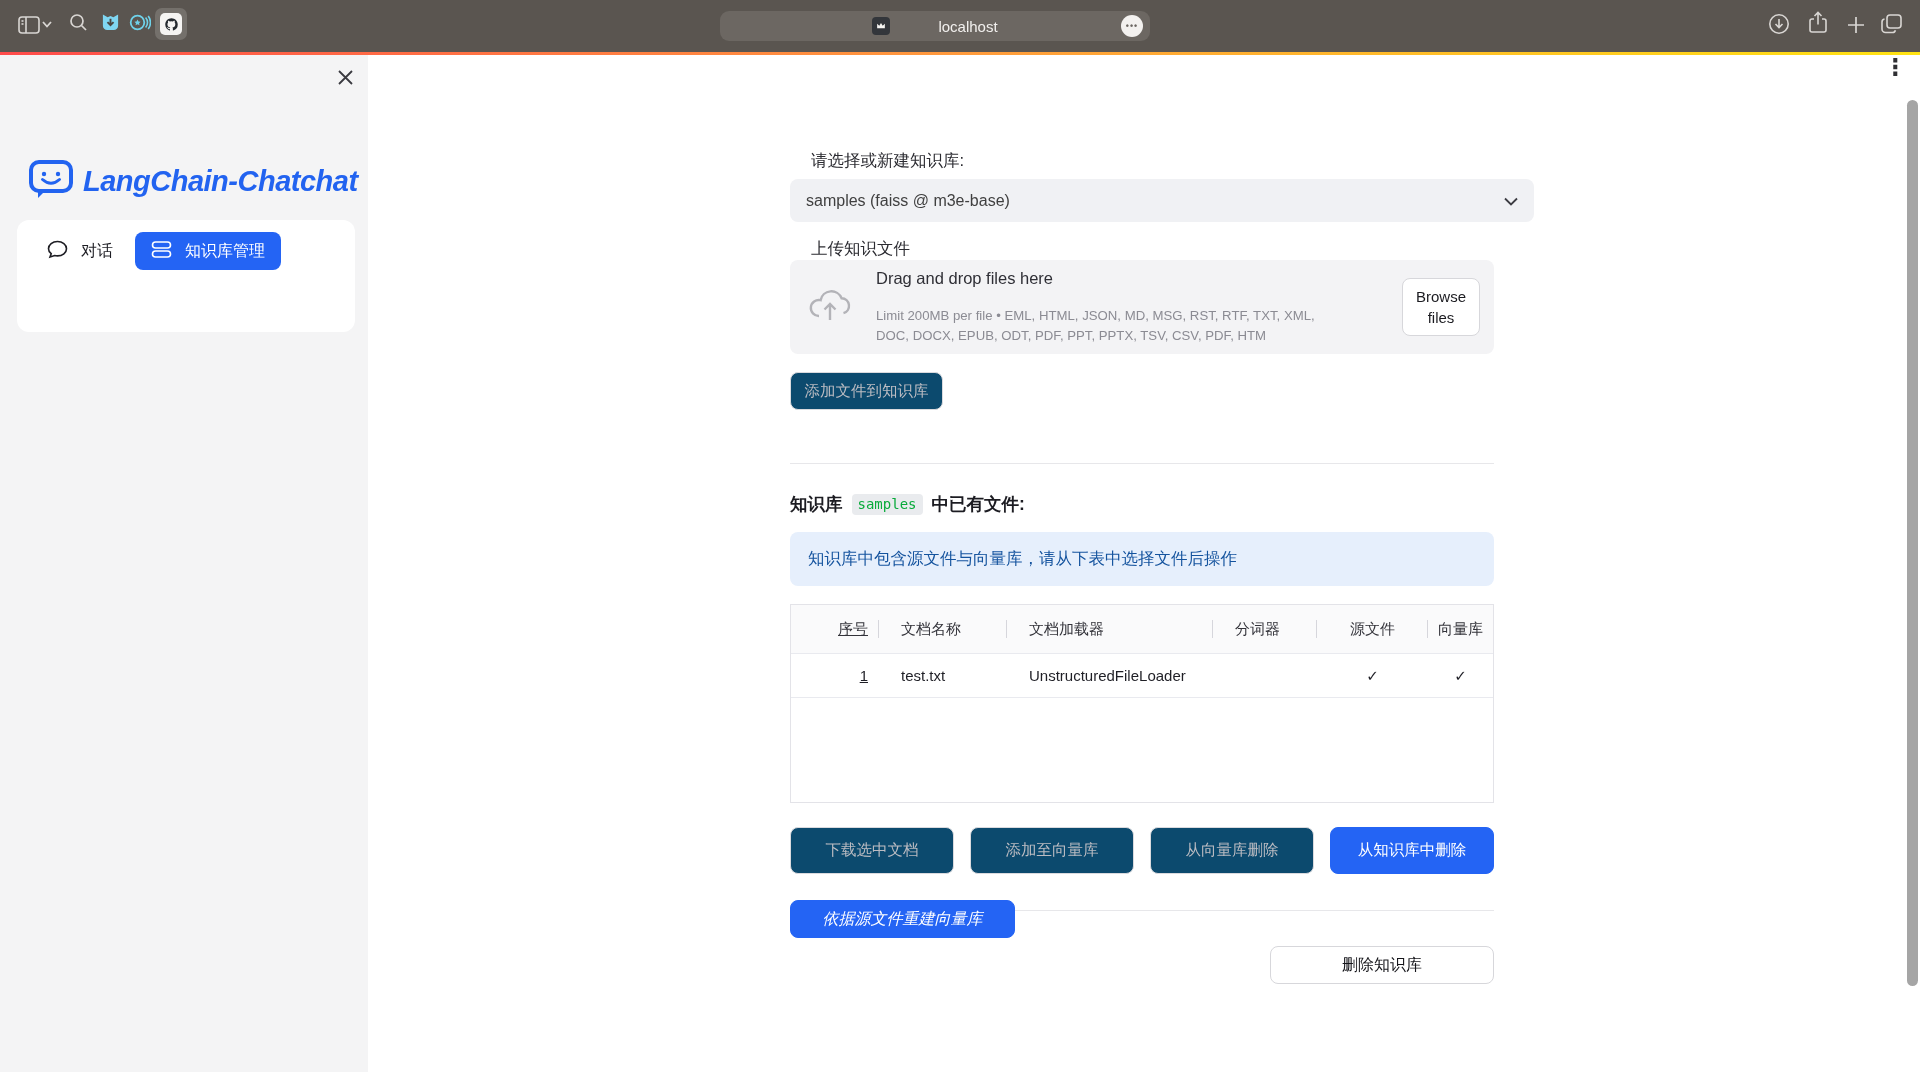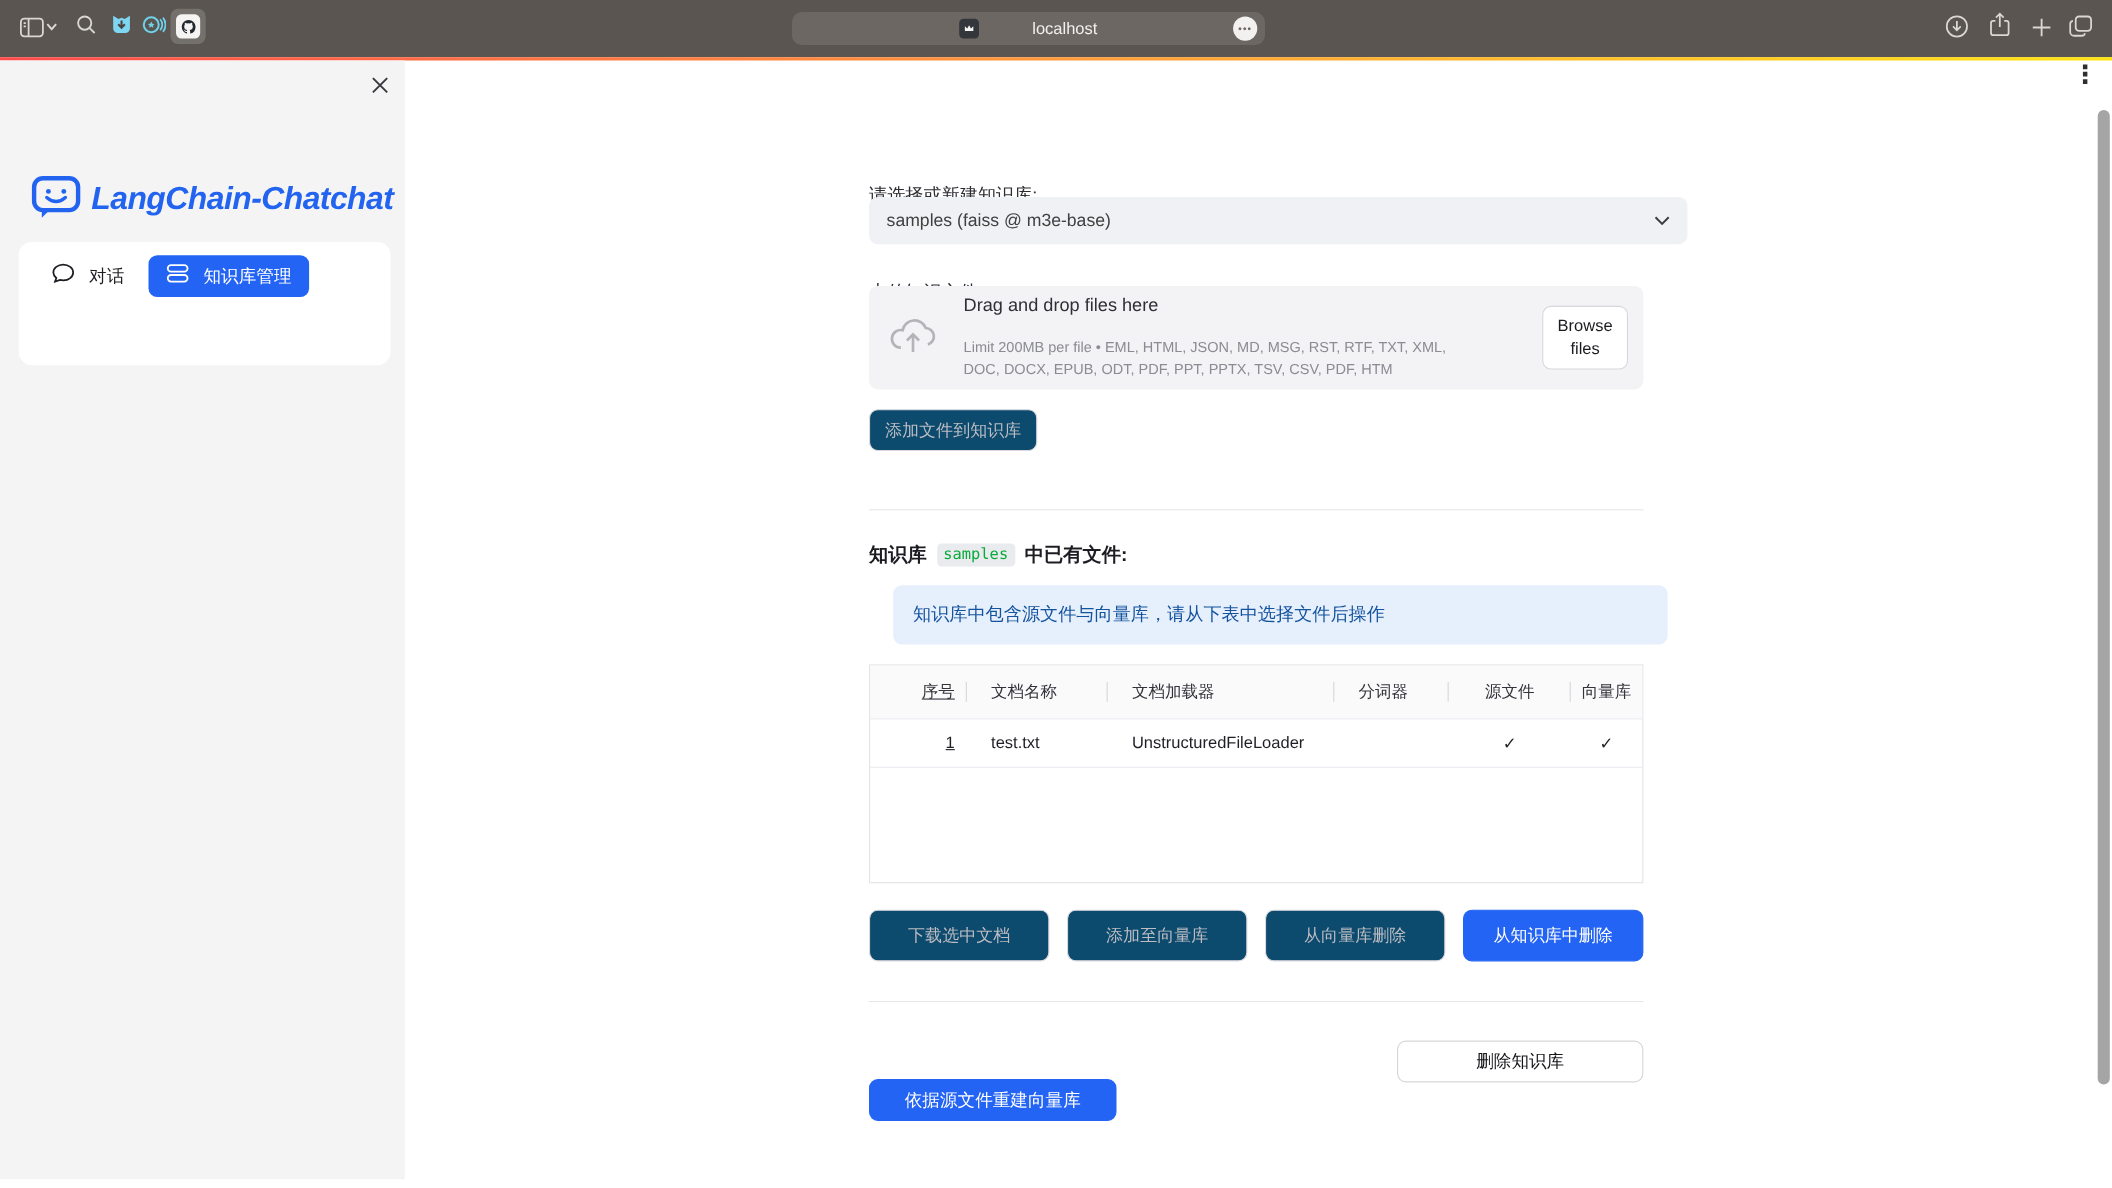--- a/index.html
+++ b/index.html
@@ -21,58 +21,58 @@
   
   .sidebar { position:absolute; top:55px; left:0; width:368px; height:1017px; background:#f4f4f5; }
   .close-x { position:absolute; left:332px; top:64px; width:26px; height:26px; display:flex; align-items:center; justify-content:center; cursor:pointer; }
   .logo { position:absolute; left:28px; top:157px; display:flex; align-items:center; gap:9px; }
   .logo-text { color:#2263f0; font-size:29px; font-weight:700; font-style:italic; letter-spacing:-0.5px; white-space:nowrap; }
   .nav-card { position:absolute; left:17px; top:220px; width:338px; height:112px; background:#fff; border-radius:12px; padding:12px 14px; display:flex; flex-direction:row; gap:6px; }
   .nav-item { height:38px; border-radius:8px; display:flex; align-items:center; gap:13px; padding:0 16px; font-size:16px; color:#1e1e24; cursor:pointer; }
   .nav-item.active { background:#2464f4; color:#fff; }
 
   
-  .main-label { position:absolute; left:790px; font-size:16.5px; color:#2b2b31;margin-top:17px; }
+  .main-label { position:absolute; left:811px; font-size:16.5px; color:#2b2b31; }
   .selectbox { position:absolute; left:790px; top:179px; width:744px; height:43px; background:#f0f1f4; border-radius:8px; display:flex; align-items:center; padding:0 16px; font-size:16px; color:#404040; cursor:pointer; }
   .selectbox .chev { margin-left:auto; }
 
   .dropzone { position:absolute; left:790px; top:260px; width:704px; height:94px; background:#f3f3f5; border-radius:8px; display:flex; align-items:center; padding:0 14px 0 18px; }
   .dz-text { margin-left:24px; flex:1; }
   .dz-title { font-size:16.5px; color:#2f2f36; margin-bottom:18px; }
   .dz-hint { font-size:13.2px; line-height:1.5; color:#8b8b93; max-width:452px; }
   .browse-btn { width:78px; height:58px; background:#fff; border:1px solid #d7d7db; border-radius:8px; font-size:15px; color:#1b1b20; display:flex; align-items:center; justify-content:center; text-align:center; line-height:1.4; cursor:pointer; padding:0 8px; }
 
   .btn { border-radius:8px; font-size:15.5px; display:flex; align-items:center; justify-content:center; cursor:pointer; white-space:nowrap; }
   .btn-disabled { background:#0c4a6e; border:1px solid #dadade; color:#bcbcc2; cursor:default; }
   .btn-primary { background:#2464f4; border:1px solid #2464f4; color:#fff; }
   .btn-secondary { background:#fff; border:1px solid #d7d7db; color:#15151a; }
 
   .add-files-btn { position:absolute; left:790px; top:372px; width:153px; height:38px; }
   .divider { position:absolute; left:790px; width:704px; height:1px; background:#e7e7ea; }
 
   .files-heading { position:absolute; left:790px; top:492px; display:flex; align-items:center; gap:9px; font-size:17.5px; font-weight:600; color:#1c1c22; }
   .kb-code { font-family:"DejaVu Sans Mono","Liberation Mono",monospace; font-size:14px; font-weight:400; color:#09ab3b; background:#e9ebee; border-radius:4px; padding:2px 6px 3px; }
 
-  .info-banner { position:absolute; left:790px; top:532px; width:704px; height:54px; background:#e6effc; border-radius:8px; display:flex; align-items:center; padding:0 18px; font-size:16.5px; font-weight:500; color:#14539e;margin-left:22px; }
+  .info-banner { position:absolute; left:790px; top:532px; width:704px; height:54px; background:#e6effc; border-radius:8px; display:flex; align-items:center; padding:0 18px; font-size:16.5px; font-weight:500; color:#14539e; }
 
   .kb-table { position:absolute; left:790px; top:604px; width:704px; height:199px; border:1px solid #e3e3e8; background:#fff; }
   .t-row { display:grid; grid-template-columns:88px 128px 206px 104px 111px 65px; }
   .t-head { height:48px; background:#fafafb; }
   .t-body-row { height:45px; border-top:1px solid #e9eaef; border-bottom:1px solid #e9eaef; }
   .t-cell { display:flex; align-items:center; font-size:15px; color:#1f1f26; position:relative; }
   .t-head .t-cell { color:#33333a; font-weight:500; }
   .t-head .t-cell:not(:last-child)::after { content:""; position:absolute; right:0; top:15px; height:18px; width:1px; background:#d6d6dc; }
   .c-right { justify-content:flex-end; padding-right:11px;text-decoration:underline; }
   .c-left  { justify-content:flex-start; padding-left:22px; }
   .c-center{ justify-content:center; }
 
   .actions { position:absolute; left:790px; top:827px; width:704px; display:flex; gap:16px; }
   .actions .btn { width:164px; height:47px; }
 
-  .rebuild-btn { position:absolute; left:790px; top:981px; width:225px; height:38px; font-size:16px; }
+  .rebuild-btn { position:absolute; left:790px; top:900px; width:225px; height:38px; font-size:16px;font-style:italic; }
   .deletekb-btn { position:absolute; left:1270px; top:946px; width:224px; height:38px; font-size:16px; }
 
   .kebab { position:absolute; left:1884px; top:56px; font-size:23px; font-weight:700; color:#2f2f33; line-height:1; cursor:pointer; }
   .scroll-thumb { position:absolute; left:1907px; top:100px; width:11px; height:886px; background:#a5a5a5; border-radius:6px; }
 </style>
 </head>
 <body>
 
 <div class="screen">
 

